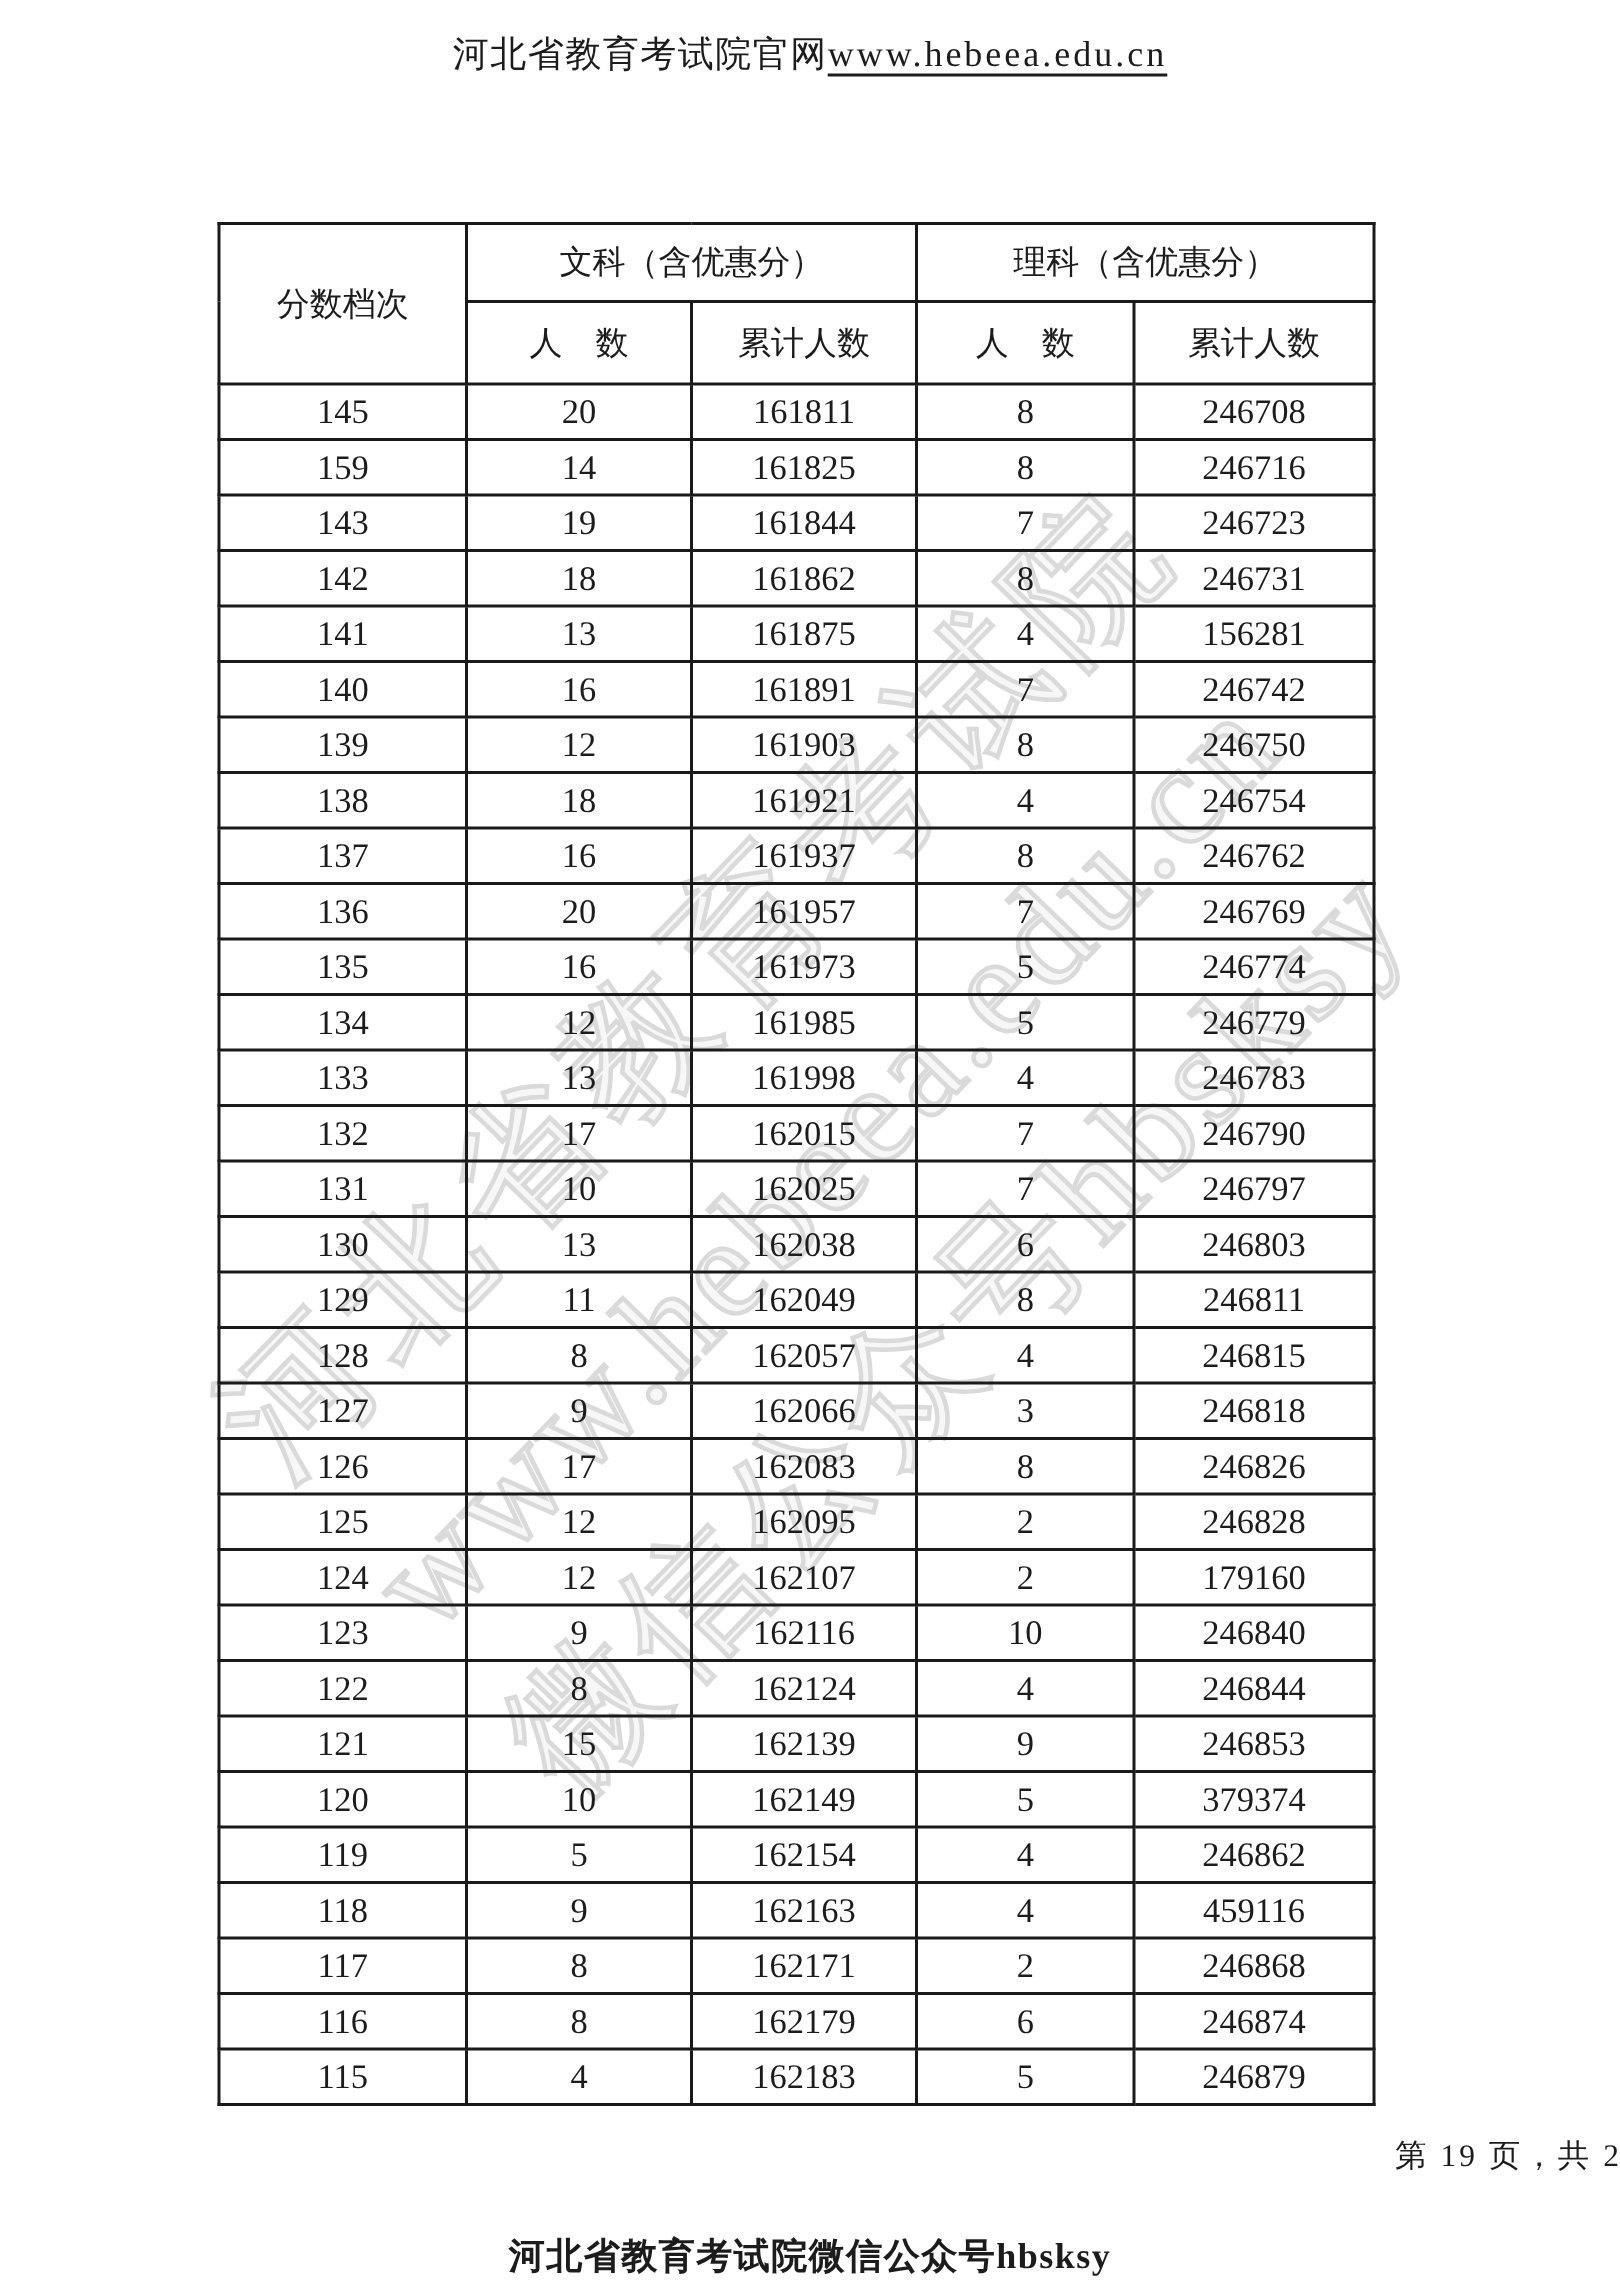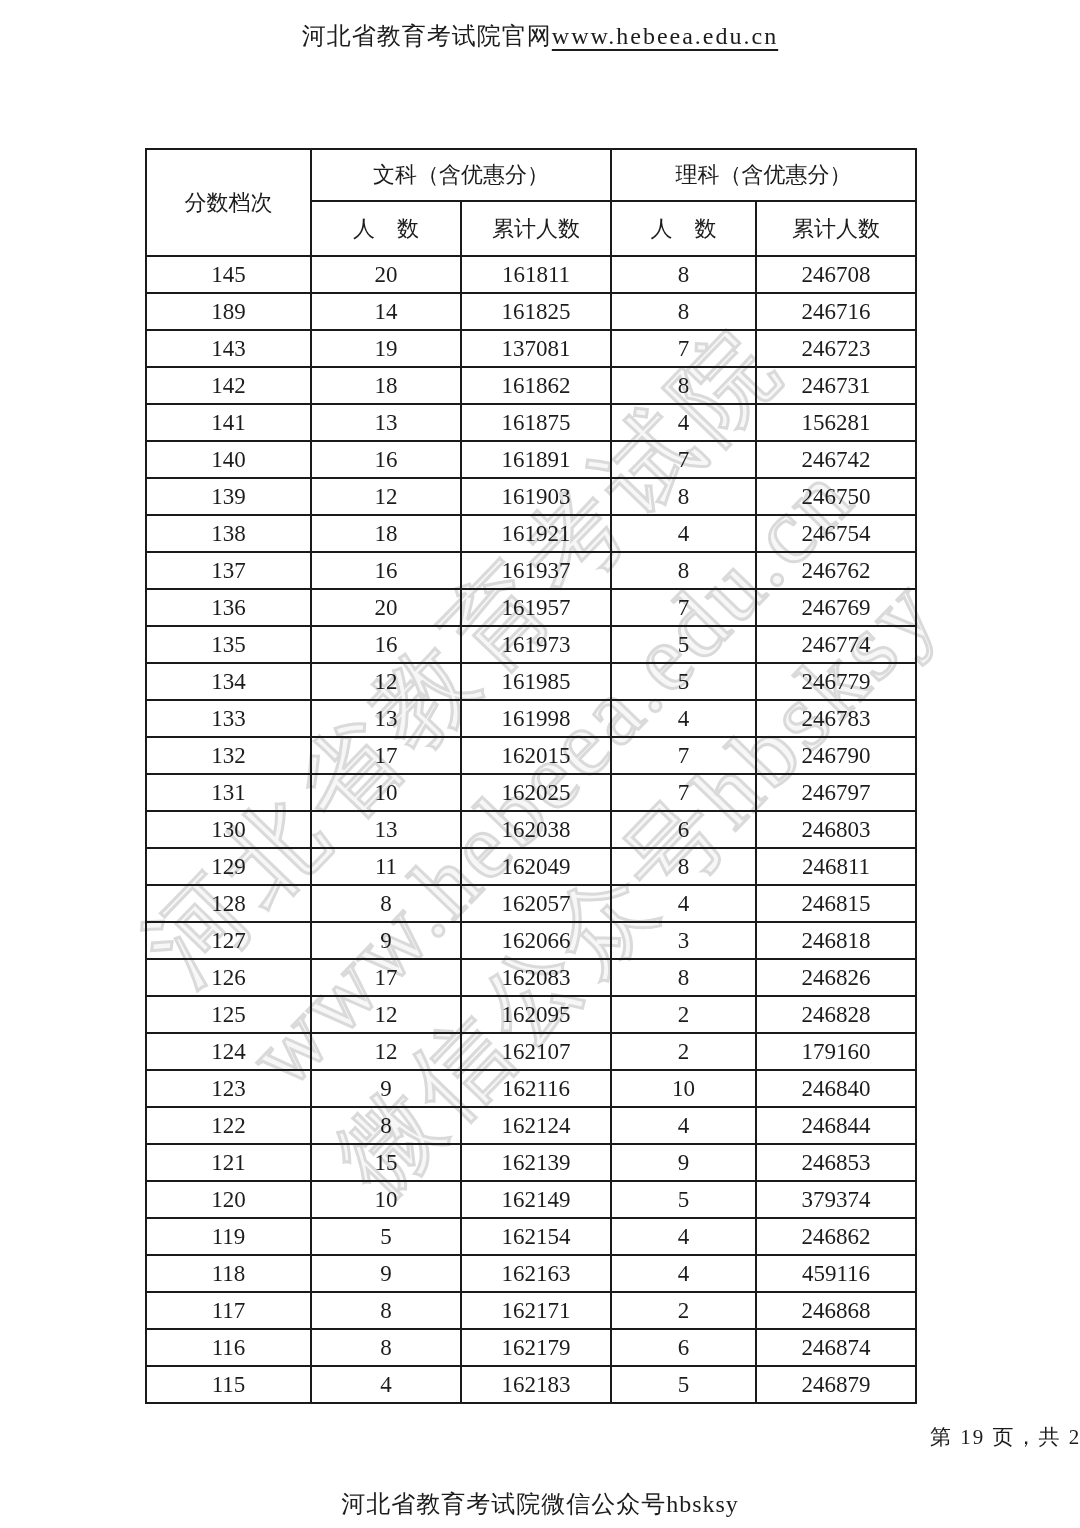--- a/index.html
+++ b/index.html
@@ -87,20 +87,21 @@
     font-size: 21px;
     letter-spacing: 2px;
     margin-left: 44px;
   }
   .footer-wechat {
     position: absolute;
     top: 1488px; left: 0; width: 100%;
     text-align: center;
     font-size: 24px;
     letter-spacing: 1px;
+    font-weight: bold;
   }
 </style>
 </head>
 <body>
 
 <div class="page">
 
   <div class="watermark">
     <span class="wm-line wm-1">河北省教育考试院</span>
     <span class="wm-line wm-2">www.hebeea.edu.cn</span>
@@ -137,30 +138,30 @@
       </thead>
       <tbody>
           <tr>
             <td>145</td>
             <td>20</td>
             <td>161811</td>
             <td>8</td>
             <td>246708</td>
           </tr>
           <tr>
-            <td>189</td>
+            <td>159</td>
             <td>14</td>
             <td>161825</td>
             <td>8</td>
             <td>246716</td>
           </tr>
           <tr>
             <td>143</td>
             <td>19</td>
-            <td>137081</td>
+            <td>161844</td>
             <td>7</td>
             <td>246723</td>
           </tr>
           <tr>
             <td>142</td>
             <td>18</td>
             <td>161862</td>
             <td>8</td>
             <td>246731</td>
           </tr>

